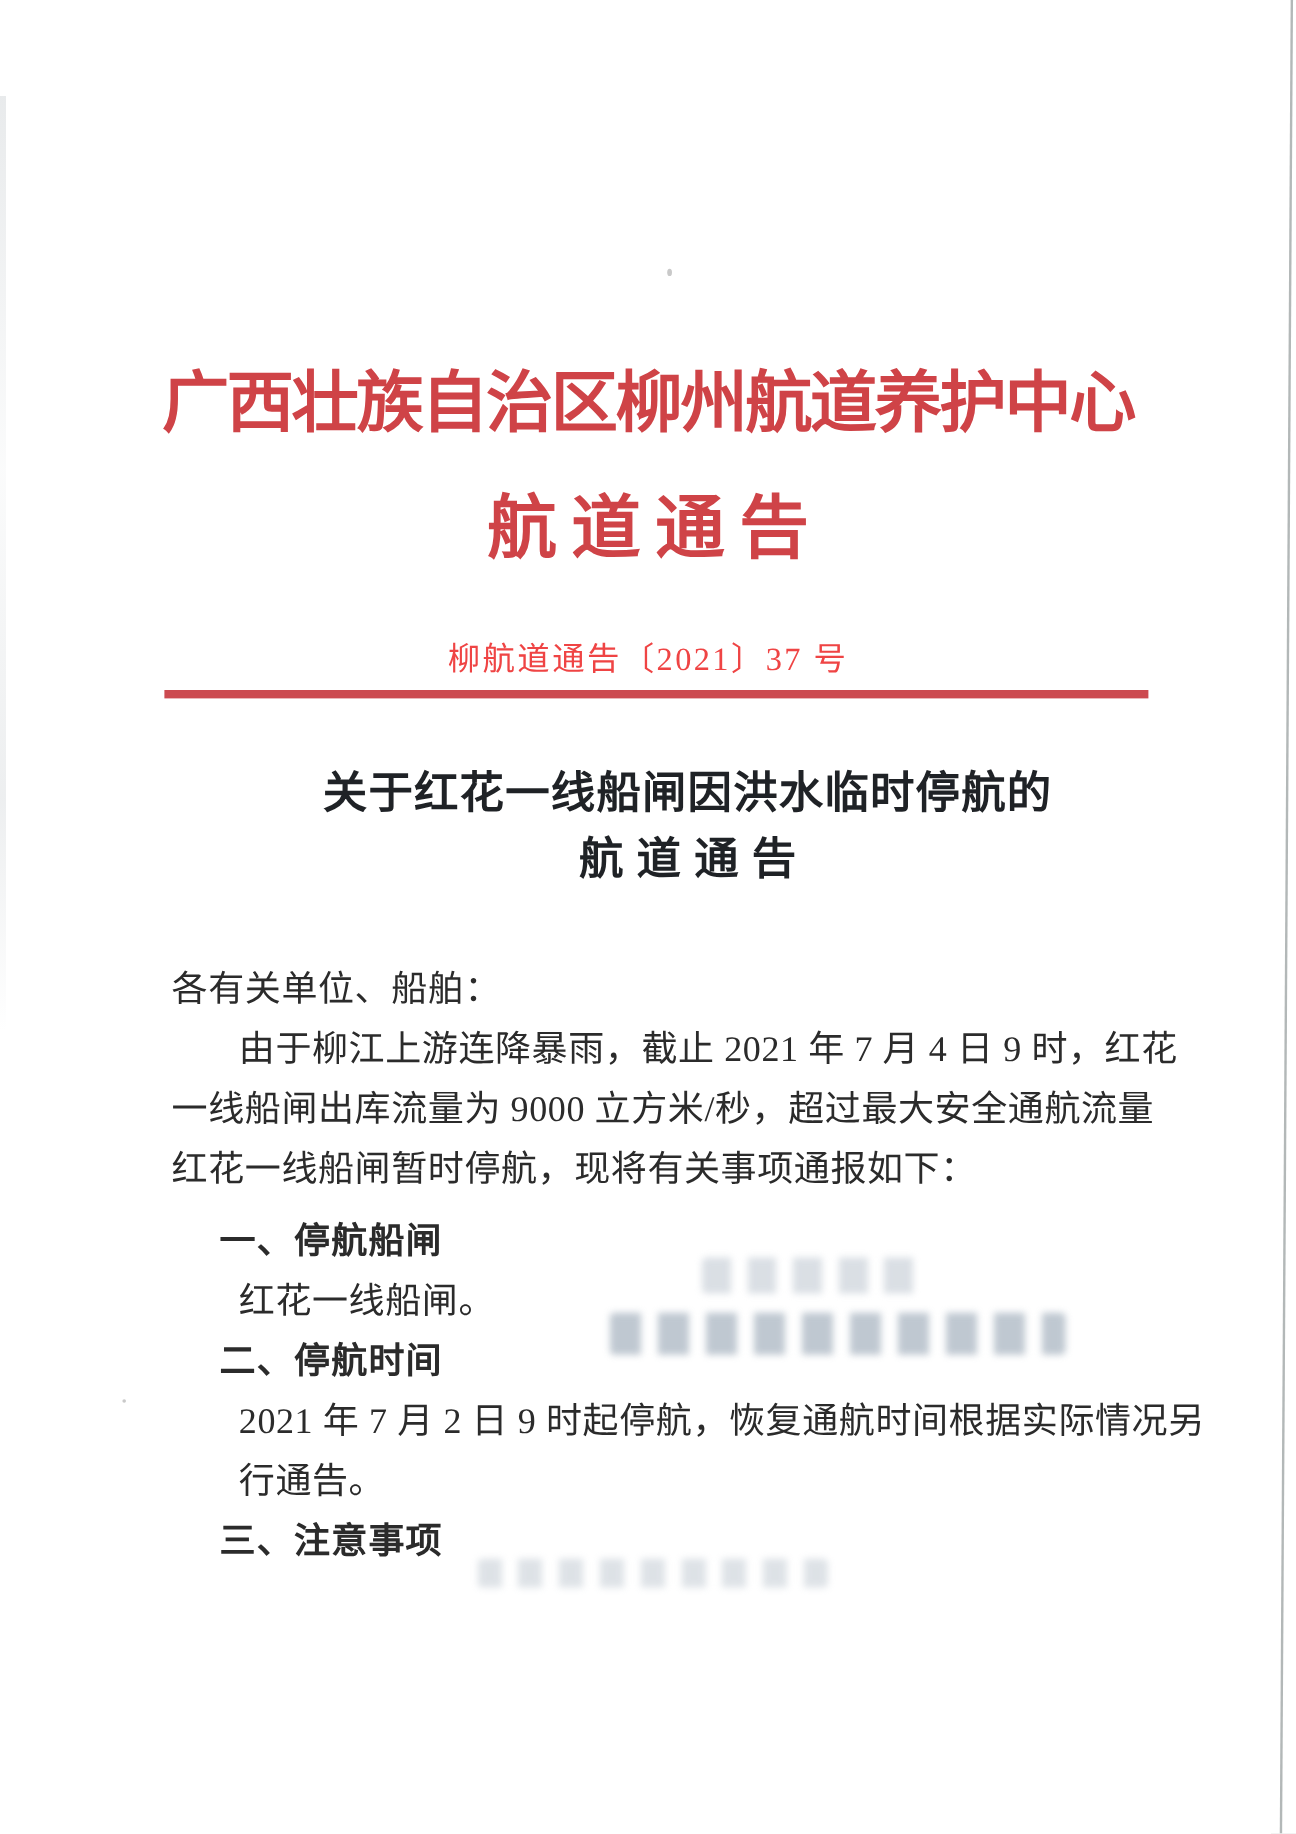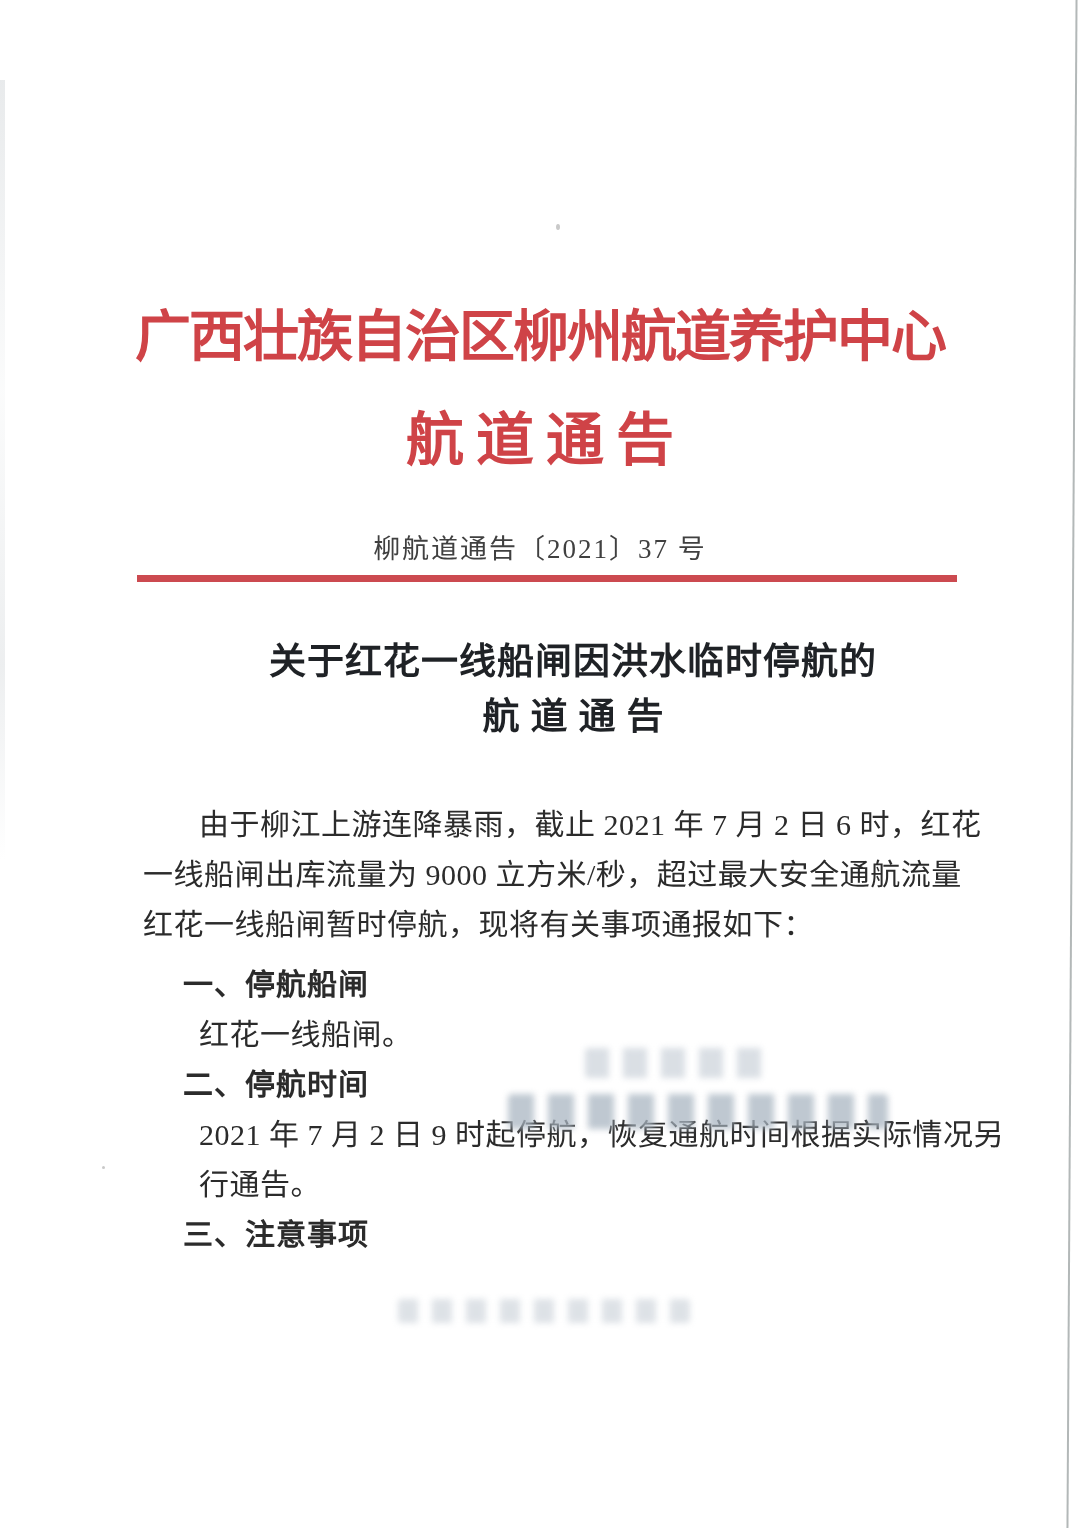--- a/index.html
+++ b/index.html
@@ -49,21 +49,21 @@
   }
   .doc-number {
     position: absolute;
     top: 531px;
     left: 0;
     width: 100%;
     text-align: center;
     font-size: 27px;
     line-height: 36px;
     letter-spacing: 2px;
-    color: #404040;
+    color: #ef4444;
     white-space: nowrap;
   }
   .red-rule {
     position: absolute;
     top: 575px;
     left: 137px;
     width: 820px;
     height: 7px;
     background: #cc4a50;
   }
@@ -168,21 +168,22 @@
   <div class="doc-type-title">航道通告</div>
   <div class="doc-number">柳航道通告〔2021〕37 号</div>
   <div class="red-rule"></div>
 
   <div class="subject">
     <div class="line1">关于红花一线船闸因洪水临时停航的</div>
     <div class="line2">航道通告</div>
   </div>
 
   <div class="body-text">
-    <div class="line indent">由于柳江上游连降暴雨，截止 2021 年 7 月 2 日 6 时，红花</div>
+    <div class="line">各有关单位、船舶：</div>
+    <div class="line indent">由于柳江上游连降暴雨，截止 2021 年 7 月 4 日 9 时，红花</div>
     <div class="line">一线船闸出库流量为 9000 立方米/秒，超过最大安全通航流量</div>
     <div class="line">红花一线船闸暂时停航，现将有关事项通报如下：</div>
     <div class="line indent hei gap-top">一、停航船闸</div>
     <div class="line indent">红花一线船闸。</div>
     <div class="line indent hei">二、停航时间</div>
     <div class="line indent">2021 年 7 月 2 日 9 时起停航，恢复通航时间根据实际情况另</div>
     <div class="line indent">行通告。</div>
     <div class="line indent hei">三、注意事项</div>
   </div>
 

